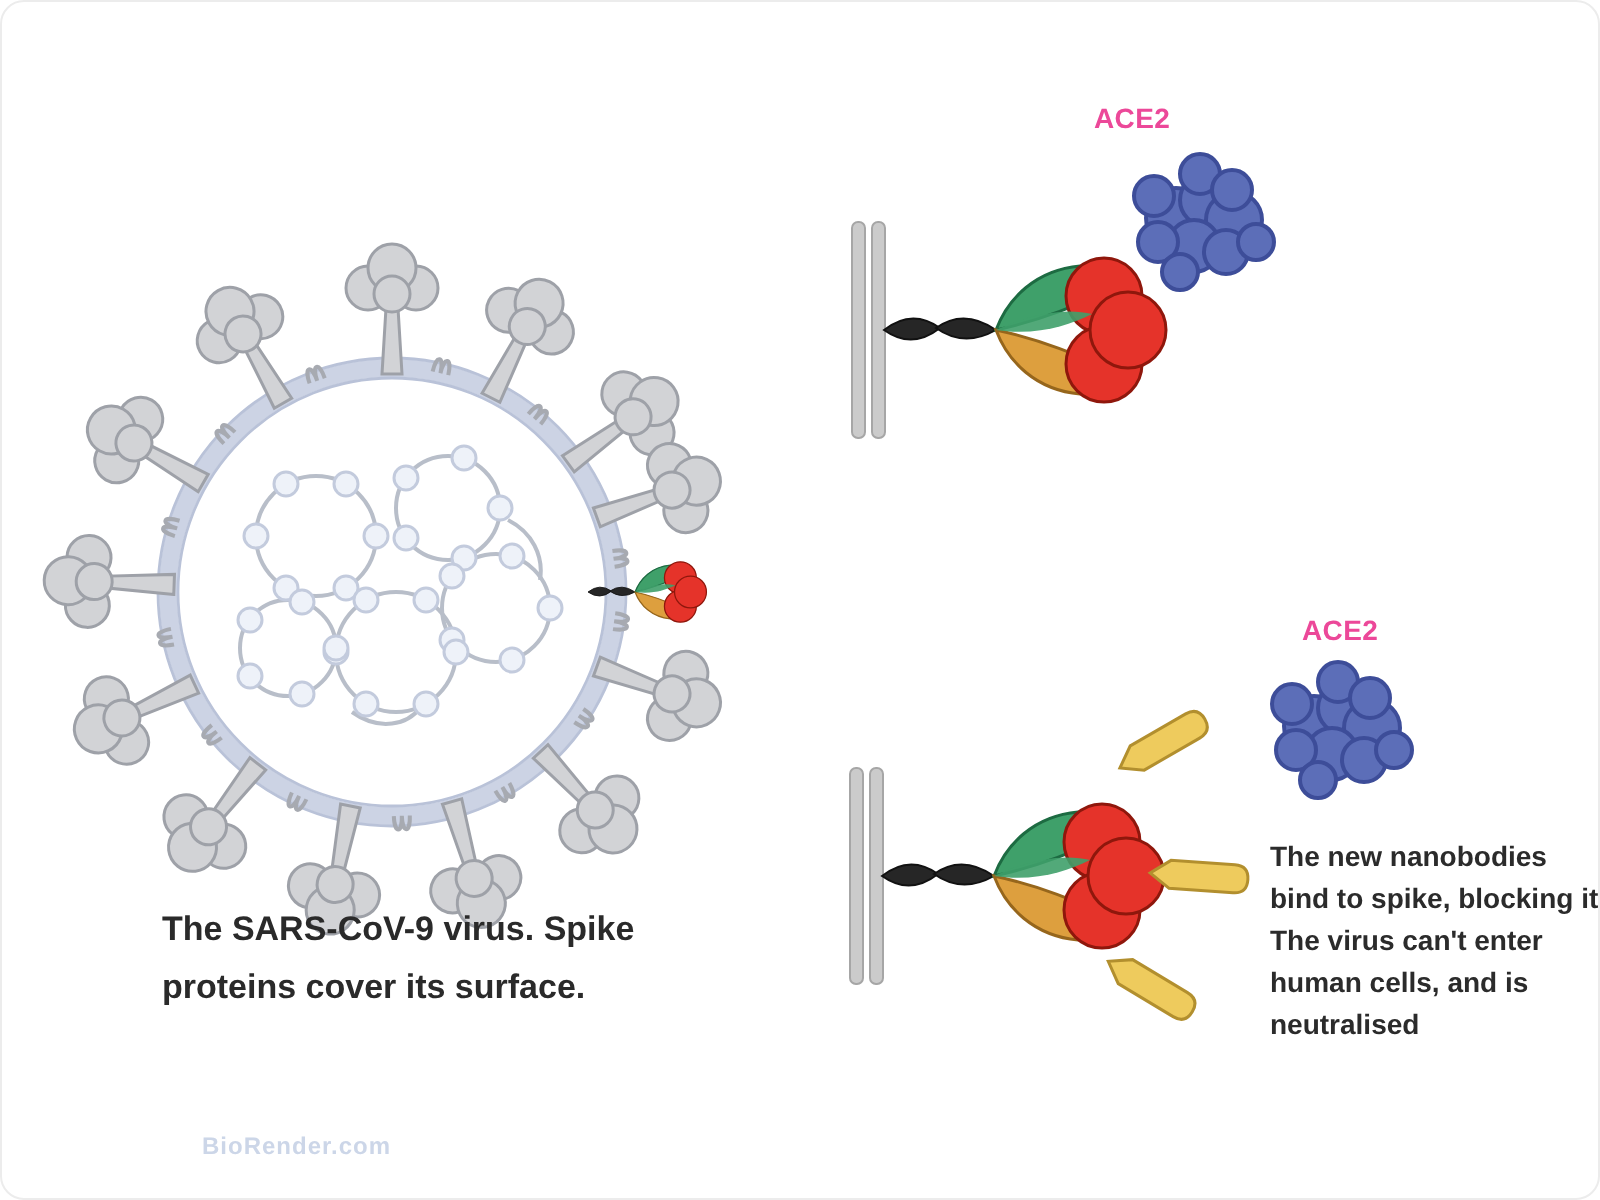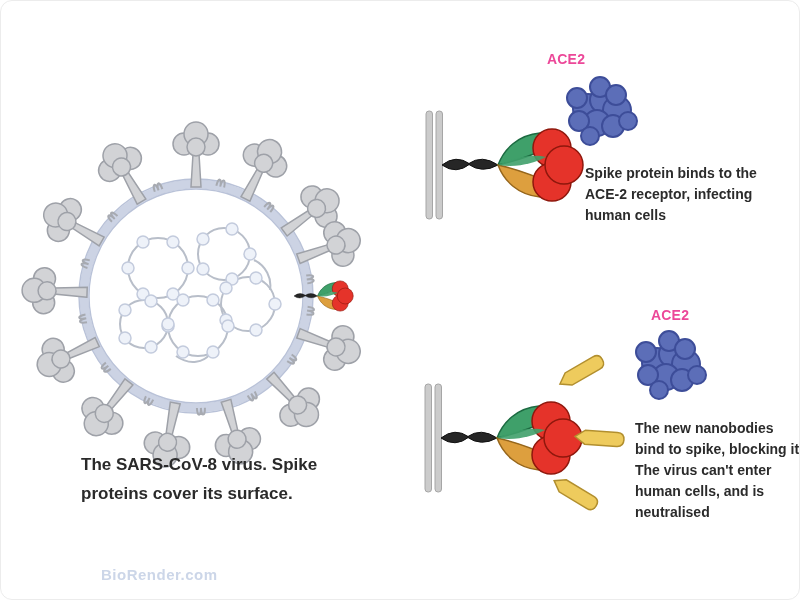--- a/index.html
+++ b/index.html
@@ -12,21 +12,21 @@
   .caption{
     font-weight:bold;color:#2b2b2b;font-size:14px;line-height:1.5;
   }
   .virus-caption{
     font-weight:bold;color:#2a2a2a;font-size:17px;line-height:1.7;
   }
   .ace2-label{
     font-weight:bold;color:#ec4899;font-size:14px;letter-spacing:.2px;
   }
   .watermark{
-    font-weight:bold;color:#ccd6e8;font-size:15px;letter-spacing:.5px;padding-left:16px;
+    font-weight:bold;color:#ccd6e8;font-size:12px;letter-spacing:.5px;padding-left:16px;
   }
   svg{display:block;}
 </style>
 </head>
 <body>
 
 <div id="canvas">
 
   <svg width="0" height="0" style="position:absolute" aria-hidden="true">
     <defs>
@@ -153,31 +153,30 @@
       <use href="#gray-spike" transform="rotate(218) translate(0,-112)"></use>
       <use href="#gray-spike" transform="rotate(245) translate(0,-112)"></use>
       <use href="#gray-spike" transform="rotate(272) translate(0,-112)"></use>
       <use href="#gray-spike" transform="rotate(300) translate(0,-112)"></use>
       <use href="#gray-spike" transform="rotate(330) translate(0,-112)"></use>
     </g>
 
     <use href="#big-spike" transform="translate(98,0) scale(0.42)"></use>
   </svg>
 
-  <div class="abs virus-caption" style="left:80px;top:450px;width:240px">The SARS-CoV-8 virus. Spike proteins cover its surface.</div>
+  <div class="abs virus-caption" style="left:80px;top:450px;width:240px">The SARS-CoV-9 virus. Spike proteins cover its surface.</div>
 
   <svg class="abs" style="left:415px;top:42px" width="250" height="195" viewBox="0 0 250 195">
     <use href="#membrane" x="10" y="68"></use>
     <use href="#big-spike" transform="translate(26,122)"></use>
     <use href="#ace2-blob" transform="translate(172,66)"></use>
   </svg>
 
   <div class="abs ace2-label" style="left:546px;top:50px">ACE2</div>
 
-  <div class="abs caption" style="left:584px;top:162px;width:180px">Spike protein binds to the ACE-2 receptor, infecting human cells</div>
 
   <svg class="abs" style="left:412px;top:315px" width="310" height="215" viewBox="0 0 310 215">
     <use href="#membrane" x="12" y="68"></use>
     <use href="#big-spike" transform="translate(28,122)"></use>
     <use href="#nanobody" transform="translate(166,57) rotate(150)"></use>
     <use href="#nanobody" transform="translate(184,122) rotate(184)"></use>
     <use href="#nanobody" transform="translate(160,176) rotate(211)"></use>
     <use href="#ace2-blob" transform="translate(244,47)"></use>
   </svg>
 

